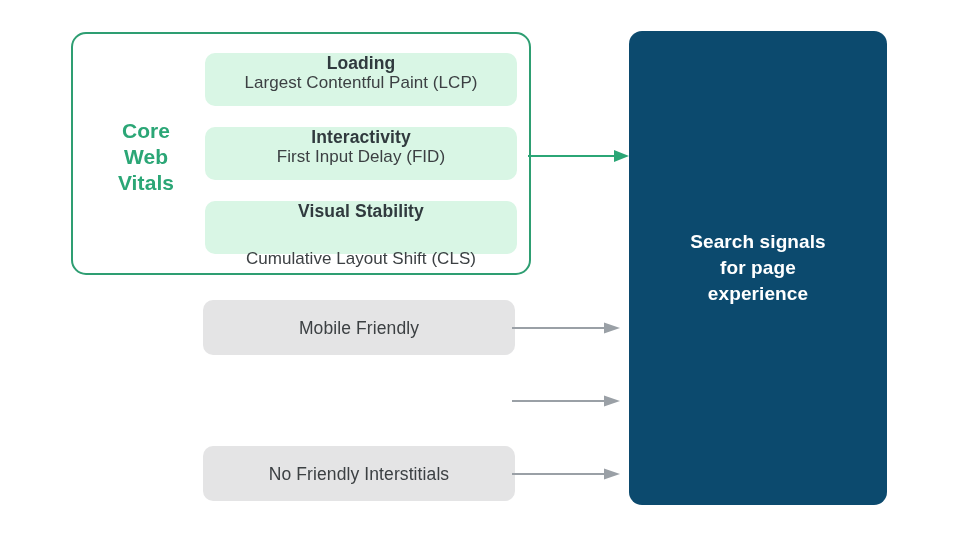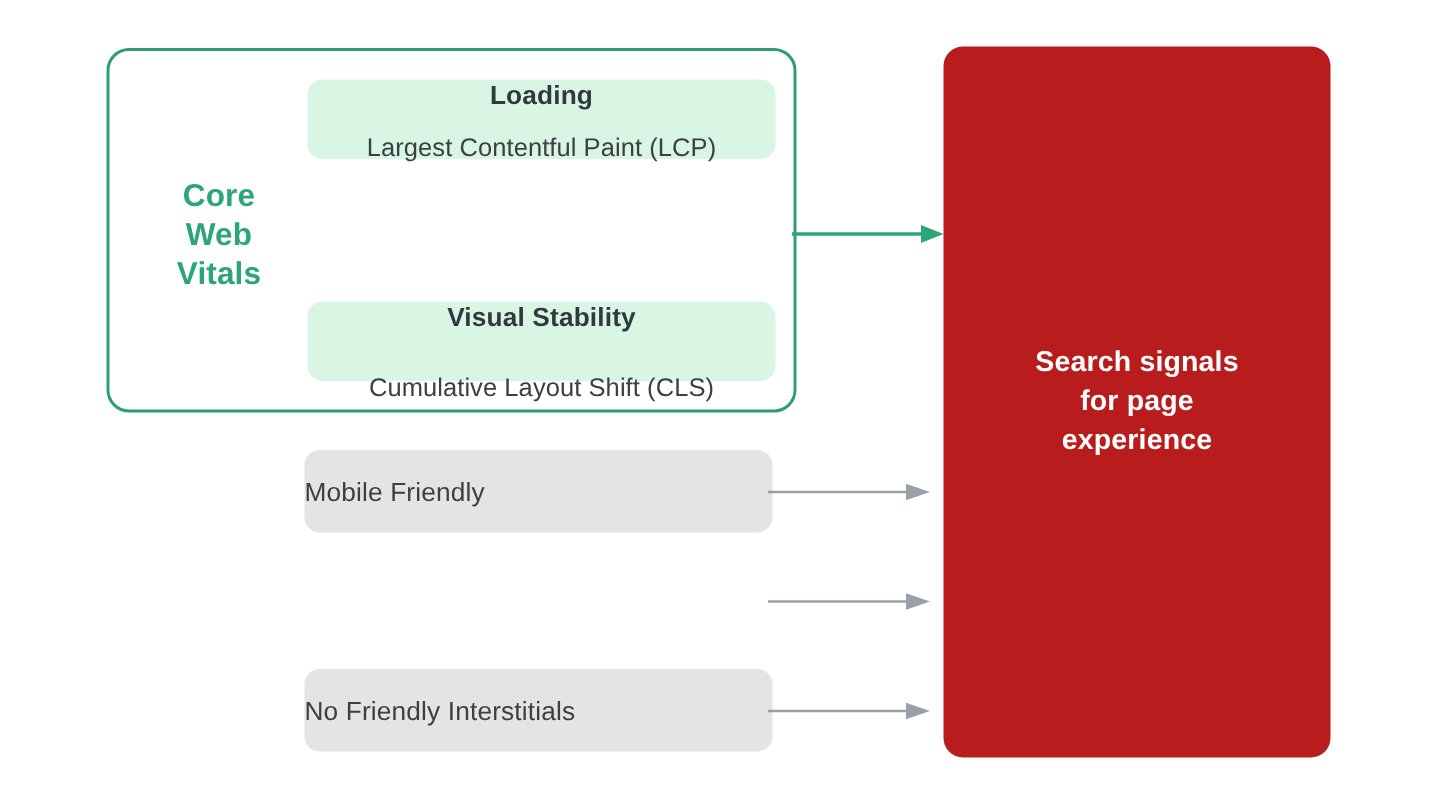--- a/index.html
+++ b/index.html
@@ -50,21 +50,21 @@
     position: absolute;
     left: 132px;
     width: 312px;
     height: 53px;
     background: #D9F6E5;
     border-radius: 10px;
     box-sizing: border-box;
     display: flex;
     flex-direction: column;
     align-items: center;
-    justify-content: space-between;
+    justify-content: flex-start;
   }
   .pill-title {
     color: #303A3E;
     font-size: 17.5px;
     font-weight: bold;
     line-height: 21px;
     letter-spacing: 0.1px;
   }
   .pill-sub {
     color: #3C4043;
@@ -80,20 +80,21 @@
   
   .gray-box {
     position: absolute;
     left: 203px;
     width: 312px;
     height: 55px;
     background: #E4E4E5;
     border-radius: 10px;
     display: flex;
     align-items: center;
+    justify-content: center;
   }
   .gray-label {
     color: #3C4043;
     font-size: 17.5px;
     line-height: 22px;
     letter-spacing: 0.1px;
   }
   #gray-0 { top: 300px; }
   #gray-1 { top: 373px; }
   #gray-2 { top: 446px; }
@@ -108,21 +109,21 @@
   #arrow-gray-1 { left: 512px; top: 387px; }
   #arrow-gray-2 { left: 512px; top: 460px; }
 
   
   #blue-panel {
     position: absolute;
     left: 629px;
     top: 31px;
     width: 258px;
     height: 474px;
-    background: #b91c1c;
+    background: #0c4a6e;
     border-radius: 13px;
     display: flex;
     align-items: center;
     justify-content: center;
   }
   #blue-panel-text {
     color: #ffffff;
     font-size: 19px;
     font-weight: bold;
     line-height: 26px;
@@ -141,20 +142,24 @@
 
     <div id="cwv-label" style="white-space: pre-line;">Core
 Web
 Vitals</div>
 
     <div class="pill" id="pill-0">
       <div class="pill-title">Loading</div>
       <div class="pill-sub">Largest Contentful Paint (LCP)</div>
     </div>
 
+    <div class="pill" id="pill-1">
+      <div class="pill-title">Interactivity</div>
+      <div class="pill-sub">First Input Delay (FID)</div>
+    </div>
 
     <div class="pill" id="pill-2">
       <div class="pill-title">Visual Stability</div>
       <div class="pill-sub">Cumulative Layout Shift (CLS)</div>
     </div>
   </div>
 
   <svg class="arrow-svg" id="arrow-green" width="104" height="32" viewBox="0 0 104 32">
     <line x1="0" y1="16" x2="88" y2="16" stroke="#2BA676" stroke-width="2.2"></line>
     <polygon points="86,10 101,16 86,22" fill="#2BA676"></polygon>

